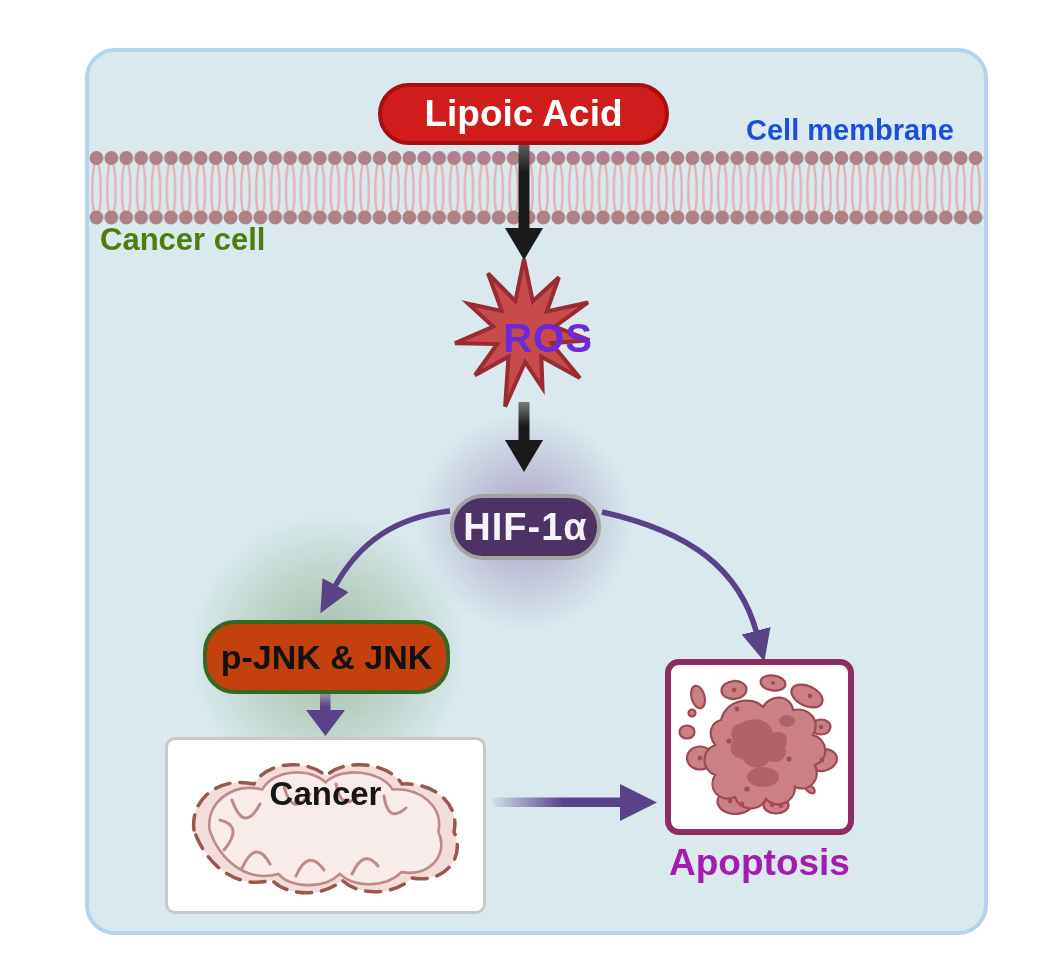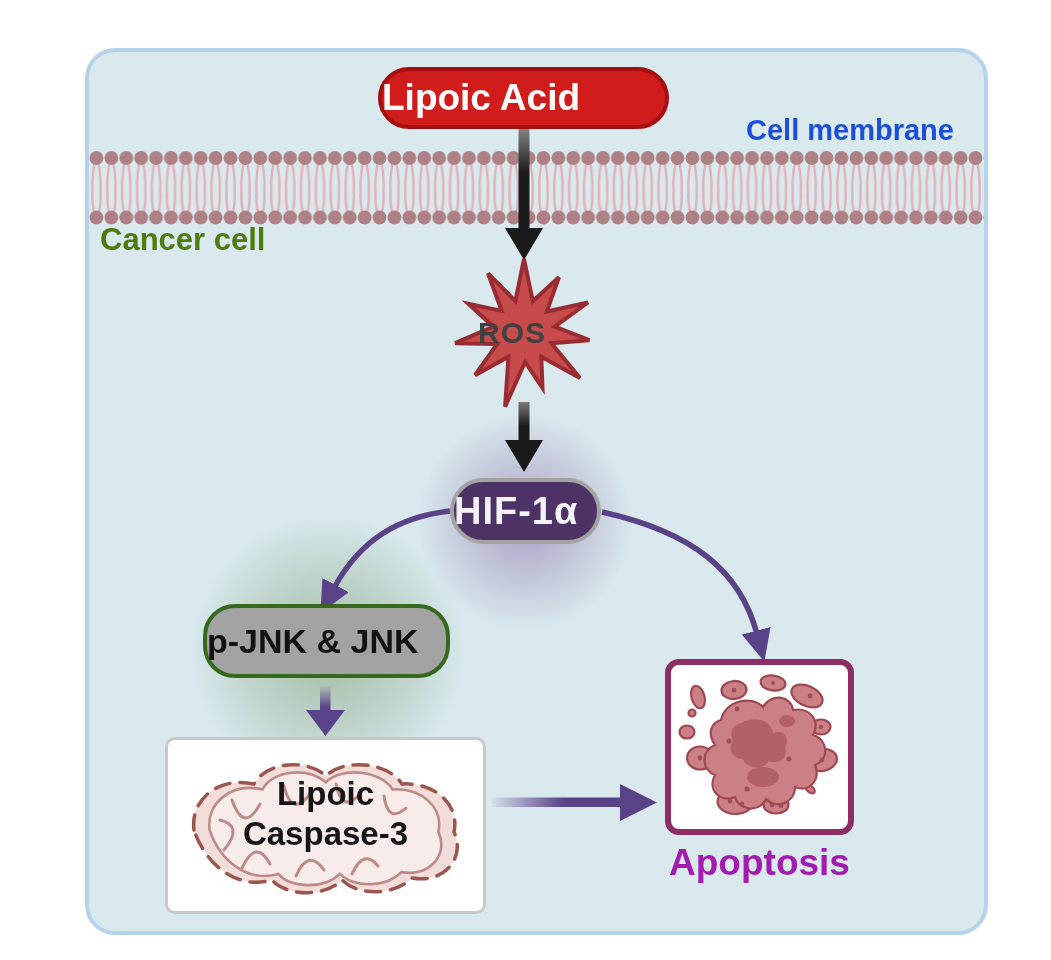--- a/index.html
+++ b/index.html
@@ -8,56 +8,56 @@
     font-family:"Liberation Sans","DejaVu Sans",sans-serif;
     overflow:hidden;
   }
   .panel{
     position:absolute;left:85px;top:48px;width:903px;height:887px;
     background:#d9e9ee;border:4px solid #b5d3ea;border-radius:30px;
     box-sizing:border-box;z-index:0;
   }
   .membrane-svg{position:absolute;left:89px;top:149px;z-index:1;pointer-events:none;}
   .overlay-svg{position:absolute;left:0;top:0;z-index:2;pointer-events:none;}
-  .node{position:absolute;display:flex;align-items:center;
-        box-sizing:border-box;z-index:3;}
+  .node{position:absolute;display:flex;align-items:center;justify-content:center;
+        box-sizing:border-box;z-index:3;margin-top:16px;}
   .lipoic{
     left:378px;top:67px;width:291px;height:62px;
     background:#d11c1c;border:4px solid #a60f0f;border-radius:32px;
     color:#ffffff;font-size:37px;font-weight:bold;
   }
   .hif{
     left:450px;top:478px;width:151px;height:66px;
     background:#4d3365;border:4px solid #a3a3a3;border-radius:34px;
     color:#f6f2fa;font-size:38px;font-weight:600;letter-spacing:1px;
   }
   .jnk{
     left:203px;top:604px;width:247px;height:74px;
-    background:#a3a3a3;border:4px solid #36691f;border-radius:32px;
+    background:#c2410c;border:4px solid #36691f;border-radius:32px;
     color:#121212;font-size:34px;font-weight:bold;
   }
   .card{
     position:absolute;left:165px;top:737px;width:321px;height:177px;
     background:#ffffff;border:3px solid #c8c8c8;border-radius:10px;
     box-sizing:border-box;z-index:3;
   }
   .caspase-text{
     position:absolute;left:0;top:34px;width:100%;text-align:center;
     font-size:33px;font-weight:bold;color:#161616;line-height:1.22;z-index:4;
   }
   .apo-box{
     position:absolute;left:665px;top:659px;width:189px;height:176px;
     background:#ffffff;border:6px solid #8d2d61;border-radius:14px;
     box-sizing:border-box;z-index:3;
   }
   .label{position:absolute;z-index:4;font-weight:bold;white-space:nowrap;}
   .membrane-label{left:746px;top:114px;font-size:29px;color:#1d4ed8;}
   .cancer-label{left:100px;top:222px;font-size:31px;color:#4d7c0f;}
-  .ros-label{left:452px;top:316px;width:120px;text-align:center;
-             font-size:30px;color:#404040;letter-spacing:1px;}
+  .ros-label{left:488px;top:316px;width:120px;text-align:center;
+             font-size:40px;color:#6d28d9;letter-spacing:1px;}
   .apo-label{left:665px;top:842px;width:189px;text-align:center;
              font-size:37px;color:#a21caf;}
 </style>
 </head>
 <body>
 
 <div class="panel"></div>
 
 <svg class="membrane-svg" width="895" height="78">
   <defs>
@@ -171,22 +171,21 @@
       <path d="M116,46 q 8,32 26,8"></path>
       <path d="M168,44 q 6,30 24,10"></path>
       <path d="M216,56 q 4,28 22,12"></path>
       <path d="M74,128 q 14,-30 28,-4"></path>
       <path d="M128,136 q 12,-28 28,-6"></path>
       <path d="M184,134 q 12,-26 26,-8"></path>
       <path d="M52,80 q 24,6 4,30"></path>
     </g>
   </svg>
   <div class="caspase-text">
-    <div>Lipoic</div>
-    <div>Caspase-3</div>
+    <div>Cancer</div>
   </div>
 </div>
 
 <div class="apo-box">
   <svg width="177" height="164" viewBox="0 0 177 164">
     <g fill="#cb8086" stroke="#9e4853" stroke-width="2.2">
       <ellipse cx="27" cy="32" rx="6.5" ry="11.5" transform="rotate(-15 27 32)"></ellipse>
       <ellipse cx="63" cy="25" rx="12.5" ry="9" transform="rotate(-5 63 25)"></ellipse>
       <ellipse cx="102" cy="18" rx="12.5" ry="7.5" transform="rotate(8 102 18)"></ellipse>
       <ellipse cx="136" cy="31" rx="16.5" ry="10" transform="rotate(25 136 31)"></ellipse>

